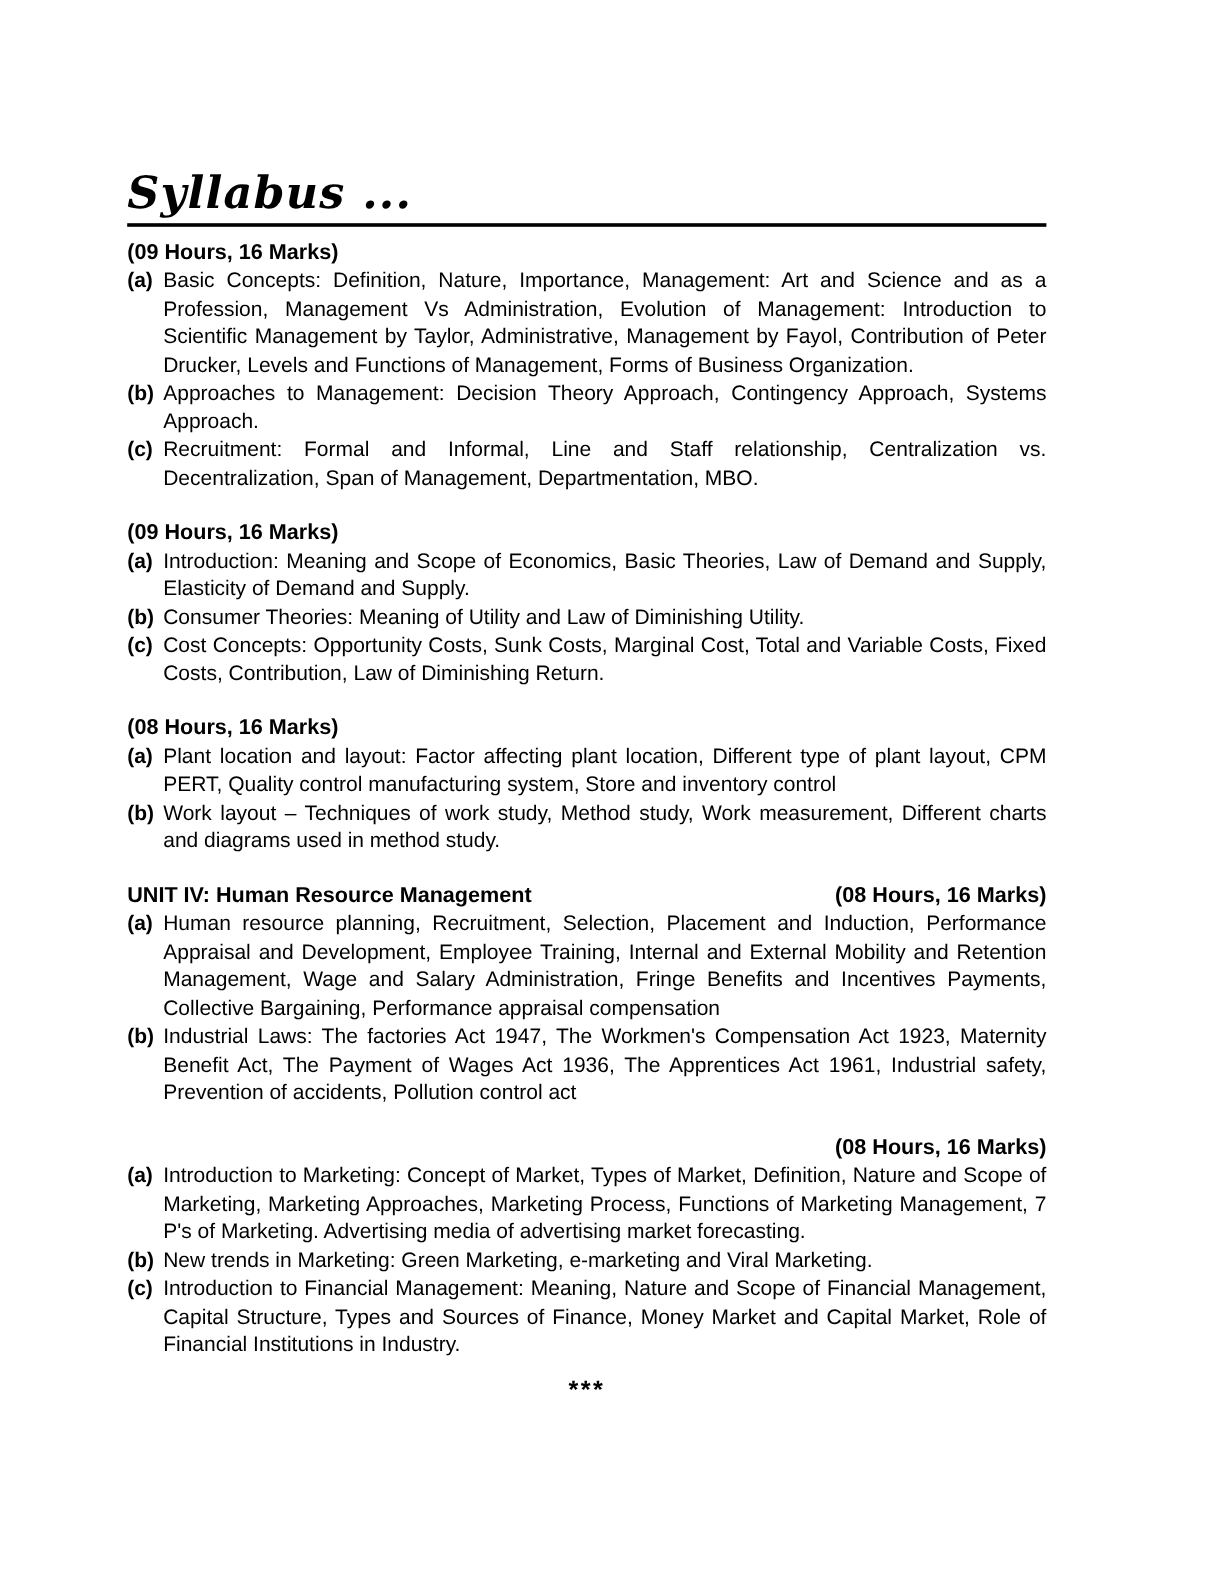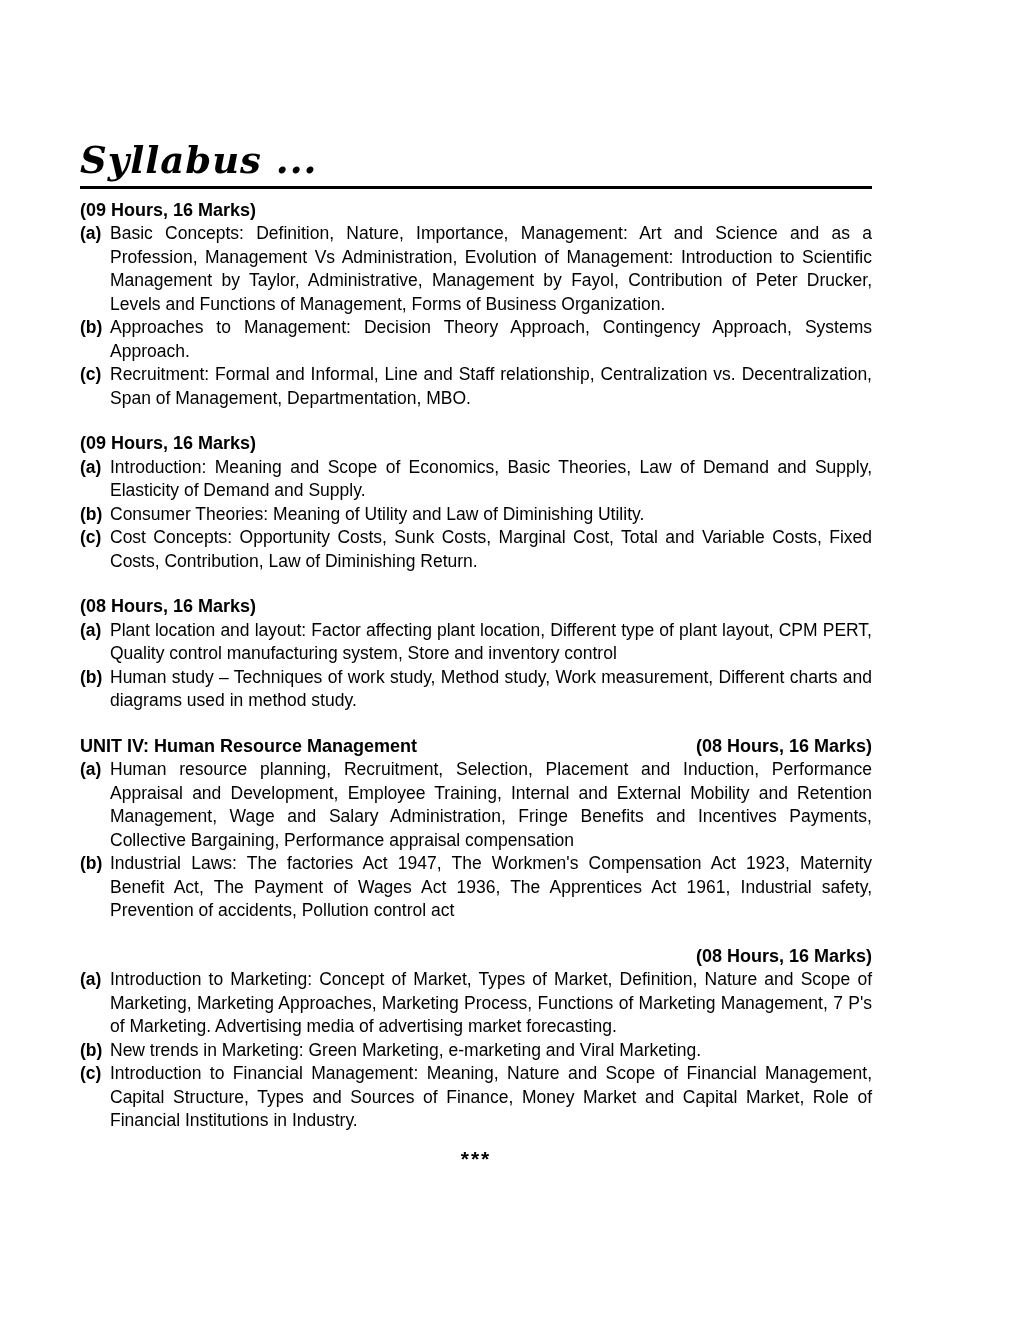--- a/index.html
+++ b/index.html
@@ -5,21 +5,21 @@
   * { margin: 0; padding: 0; box-sizing: border-box; }
   html, body { background: #ffffff; }
   body {
     width: 1020px;
     height: 1320px;
     font-family: "Liberation Sans", sans-serif;
     color: #000000;
     overflow: hidden;
   }
   .page {
-    padding: 140px 148px 0 80px;
+    padding: 140px 148px 0 106px;
   }
   .doc-title {
     font-family: "DejaVu Serif", serif;
     font-style: italic;
     font-weight: bold;
     font-size: 37px;
     letter-spacing: 1px;
     line-height: 1.1;
   }
   .title-rule {
@@ -114,21 +114,21 @@
   <div class="unit">
     <div class="unit-heading">
       <span class="unit-hours">(08 Hours, 16 Marks)</span>
     </div>
     <div class="item">
       <span class="item-label">(a)</span>
       <div class="item-text"><b class="lead">Plant location and layout:</b> <span>Factor affecting plant location, Different type of plant layout, CPM PERT, Quality control manufacturing system, Store and inventory control</span></div>
     </div>
     <div class="item">
       <span class="item-label">(b)</span>
-      <div class="item-text"><b class="lead">Human study</b> <span>– Techniques of work study, Method study, Work measurement, Different charts and diagrams used in method study.</span></div>
+      <div class="item-text"><b class="lead">Work layout</b> <span>– Techniques of work study, Method study, Work measurement, Different charts and diagrams used in method study.</span></div>
     </div>
   </div>
 
   <div class="unit">
     <div class="unit-heading">
       <span>UNIT IV: Human Resource Management</span>
       <span class="unit-hours">(08 Hours, 16 Marks)</span>
     </div>
     <div class="item">
       <span class="item-label">(a)</span>

